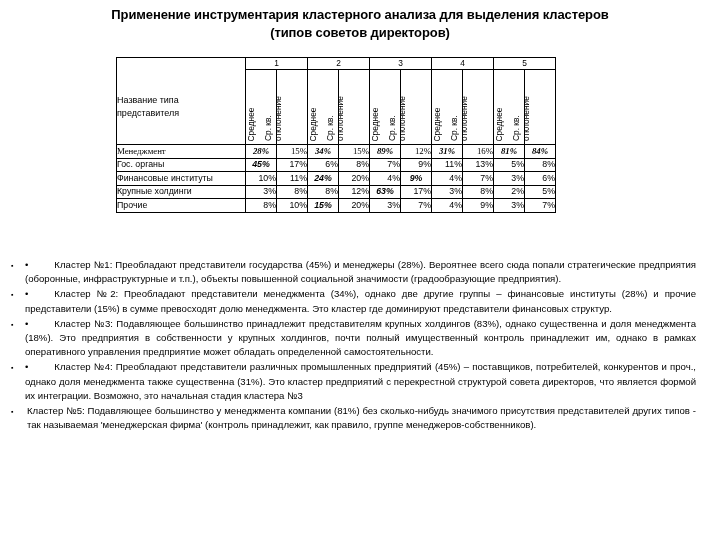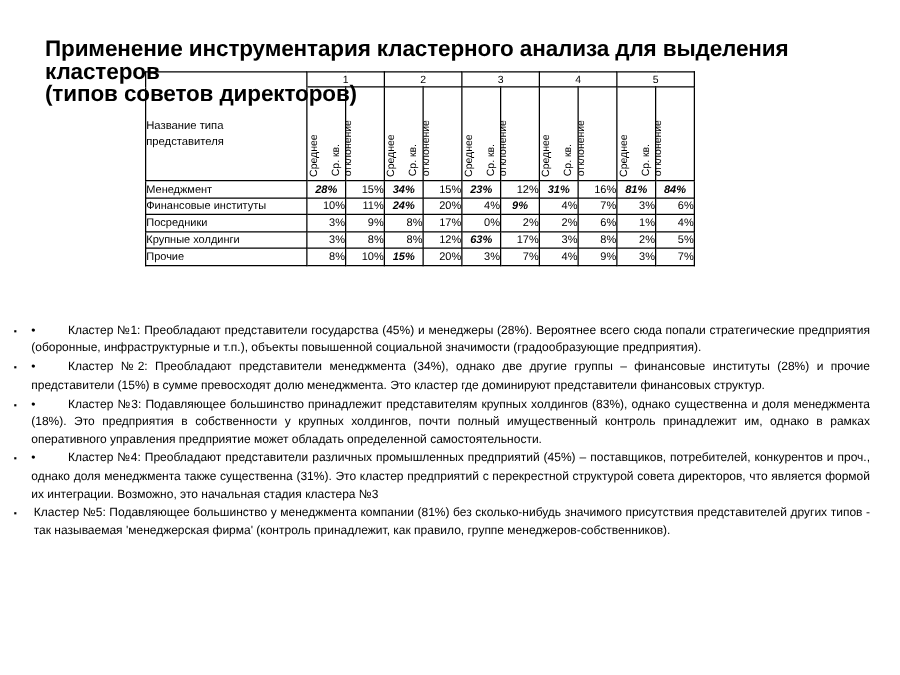--- a/index.html
+++ b/index.html
@@ -13,24 +13,24 @@
     font-family: "Liberation Sans", sans-serif;
     color: #000000;
     overflow: hidden;
     position: relative;
   }
 
   
   #slide-title {
     position: absolute;
     left: 36px;
-    top: 30px;
+    top: 6px;
     width: 648px;
-    text-align: left;
-    font-size: 18px;
+    text-align: center;
+    font-size: 13px;
     font-weight: bold;
     line-height: 18px;
     letter-spacing: -0.1px;
   }
   #slide-title .t-line {
     display: block;
   }
 
   
   #cluster-table-wrap {
@@ -111,21 +111,21 @@
   }
   td.num {
     text-align: right;
     padding-right: 2px;
     font-size: 8.8px;
     height: 12.5px;
     border-top: 1px dotted #000;
     border-bottom: 1px dotted #000;
   }
   td.num.b { font-weight: bold; font-style: italic; text-align: center; }
-  tr.first-data td { border-top: 1px solid #000 !important; }
+  tr.first-data td { border-top: 1px solid #000 !important; font-family: Liberation Serif, serif; }
   tr.last-data td { border-bottom: 1px solid #000 !important; margin-top: 40px; }
 
   
   #bullets {
     position: absolute;
     left: 8px;
     top: 258px;
     width: 688px;
     font-size: 9.6px;
     line-height: 14.2px;
@@ -233,54 +233,54 @@
         </td>
       </tr>
     </thead>
     <tbody id="table-body">
         <tr class="first-data">
           <td class="rowlabel">Менеджмент</td>
           <td class="num solid-l b">28%</td>
           <td class="num dot-l">15%</td>
           <td class="num solid-l b">34%</td>
           <td class="num dot-l">15%</td>
-          <td class="num solid-l b">23%</td>
+          <td class="num solid-l b">89%</td>
           <td class="num dot-l">12%</td>
           <td class="num solid-l b">31%</td>
           <td class="num dot-l">16%</td>
           <td class="num solid-l b">81%</td>
           <td class="num dot-l b">84%</td>
+        </tr>
+        <tr>
+          <td class="rowlabel">Гос. органы</td>
+          <td class="num solid-l b">45%</td>
+          <td class="num dot-l">17%</td>
+          <td class="num solid-l">6%</td>
+          <td class="num dot-l">8%</td>
+          <td class="num solid-l">7%</td>
+          <td class="num dot-l">9%</td>
+          <td class="num solid-l">11%</td>
+          <td class="num dot-l">13%</td>
+          <td class="num solid-l">5%</td>
+          <td class="num dot-l">8%</td>
         </tr>
         <tr>
           <td class="rowlabel">Финансовые институты</td>
           <td class="num solid-l">10%</td>
           <td class="num dot-l">11%</td>
           <td class="num solid-l b">24%</td>
           <td class="num dot-l">20%</td>
           <td class="num solid-l">4%</td>
           <td class="num dot-l b">9%</td>
           <td class="num solid-l">4%</td>
           <td class="num dot-l">7%</td>
           <td class="num solid-l">3%</td>
           <td class="num dot-l">6%</td>
         </tr>
         <tr>
-          <td class="rowlabel">Посредники</td>
-          <td class="num solid-l">3%</td>
-          <td class="num dot-l">9%</td>
-          <td class="num solid-l">8%</td>
-          <td class="num dot-l">17%</td>
-          <td class="num solid-l">0%</td>
-          <td class="num dot-l">2%</td>
-          <td class="num solid-l">2%</td>
-          <td class="num dot-l">6%</td>
-          <td class="num solid-l">1%</td>
-          <td class="num dot-l">4%</td>
-        </tr>
-        <tr>
           <td class="rowlabel">Крупные холдинги</td>
           <td class="num solid-l">3%</td>
           <td class="num dot-l">8%</td>
           <td class="num solid-l">8%</td>
           <td class="num dot-l">12%</td>
           <td class="num solid-l b">63%</td>
           <td class="num dot-l">17%</td>
           <td class="num solid-l">3%</td>
           <td class="num dot-l">8%</td>
           <td class="num solid-l">2%</td>

